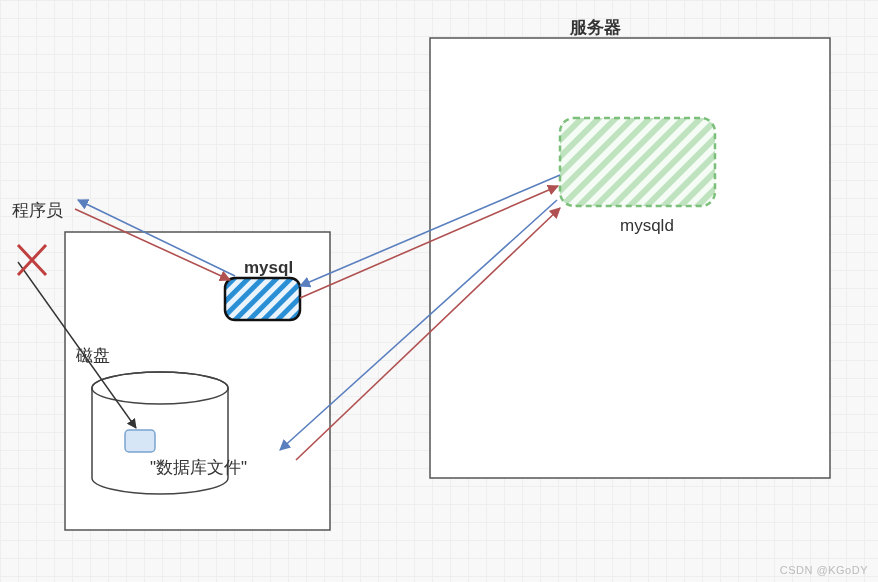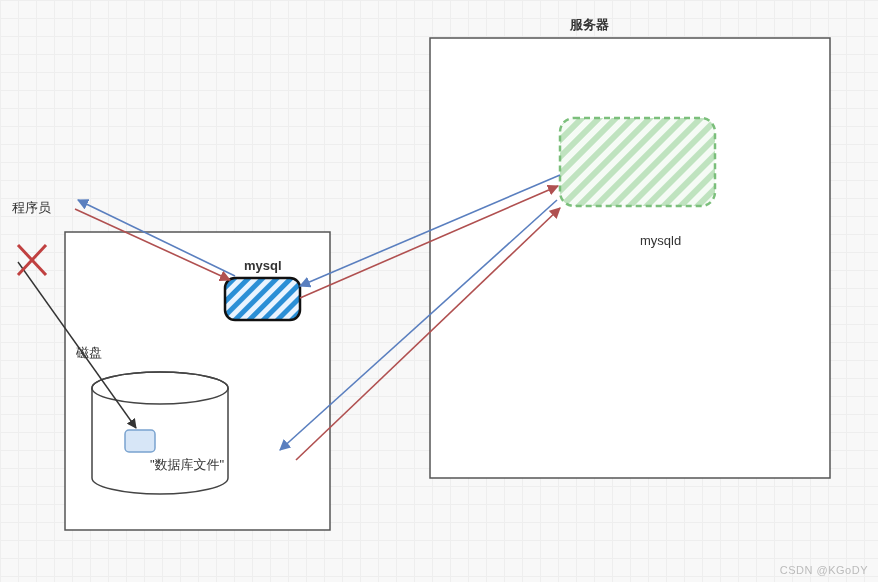--- a/index.html
+++ b/index.html
@@ -15,21 +15,21 @@
   
   .grid {
     position: absolute; inset:0;
     background-image:
       linear-gradient(#eee 1px, transparent 1px),
       linear-gradient(90deg, #eee 1px, transparent 1px);
     background-size: 18px 18px;
   }
   svg.stage { position:absolute; inset:0; width:878px; height:582px; }
   .label {
-    position:absolute; font-size:13px; color:#333;
+    position:absolute; font-size:17px; color:#333;
   }
   .watermark {
     position:absolute; right:10px; bottom:6px;
     font-size:11px; color:#bbb; letter-spacing:0.5px;
   }
 </style>
 </head>
 <body>
 
 <div class="grid"></div>
@@ -85,21 +85,21 @@
 
   <line x1="560" y1="175" x2="300" y2="286" stroke="#5a7fbf" stroke-width="1.6" marker-end="url(#ah-blue)"></line>
   <line x1="300" y1="298" x2="558" y2="186" stroke="#b05050" stroke-width="1.6" marker-end="url(#ah-red)"></line>
 
   <line x1="557" y1="200" x2="280" y2="450" stroke="#5a7fbf" stroke-width="1.6" marker-end="url(#ah-blue)"></line>
   <line x1="296" y1="460" x2="560" y2="208" stroke="#b05050" stroke-width="1.6" marker-end="url(#ah-red)"></line>
 </svg>
 
 <div class="label" style="left:570px; top:16px; font-weight:bold;">服务器</div>
 
-<div class="label" style="left:620px; top:233px;margin-left:20px;">mysqld</div>
+<div class="label" style="left:620px; top:216px;">mysqld</div>
 
 <div class="label" style="left:244px; top:258px;font-weight:bold;">mysql</div>
 
 <div class="label" style="left:12px; top:199px;">程序员</div>
 
 <div class="label" style="left:76px; top:344px;">磁盘</div>
 
 <div class="label" style="left:150px; top:456px;">"数据库文件"</div>
 
 <div class="watermark">CSDN @KGoDY</div>

